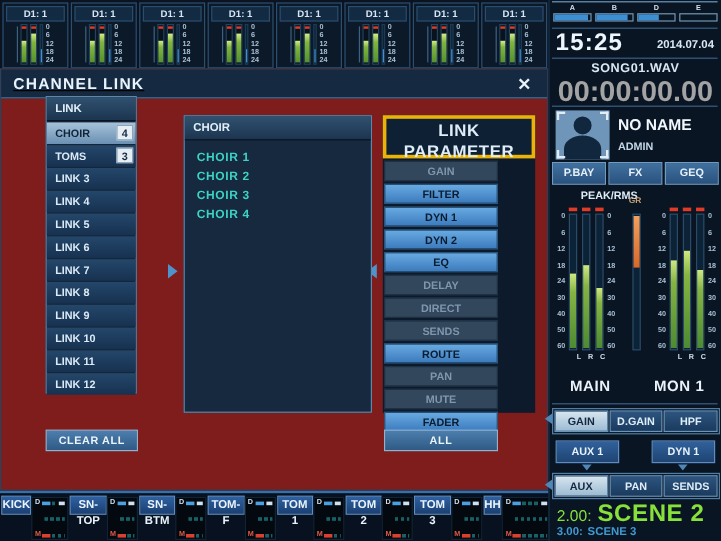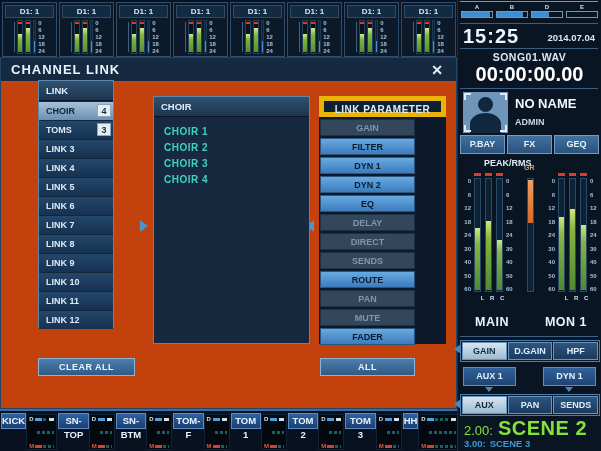--- a/index.html
+++ b/index.html
@@ -13,39 +13,39 @@
   .ch-meter { display:flex; justify-content:center; gap:2px; margin-top:2px; height:34px; }
   .bracket { width:1px; height:30px; margin-top:2px; background:#3f617f; }
   .vbar { width:6px; height:34px; background:#07131f; border:1px solid #23425d; position:relative; }
   .vbar .clip { position:absolute; top:1px; left:0; right:0; height:2px; background:#e23b25; }
   .vbar .fill { position:absolute; bottom:1px; left:0; right:0; background:linear-gradient(#d6ec8a,#7fb43f 30%,#55912f); }
   .thinbar { width:3px; height:34px; background:#0a2336; border:1px solid #1d3a54; position:relative; }
   .thinbar .tfill { position:absolute; bottom:1px; left:0; right:0; height:35%; background:#3f8fd6; }
   .scale-col { display:flex; flex-direction:column; justify-content:space-between; font-size:6px; font-weight:bold; color:#a9c0d4; line-height:1; height:34px; }
 
   
-  .dialog { position:absolute; left:0; top:57px; width:457px; height:352px; background:#c2410c; border:1px solid #24455f; }
+  .dialog { position:absolute; left:0; top:57px; width:457px; height:352px; background:#7f1d1d; border:1px solid #24455f;text-decoration:underline; }
   .dlg-title { height:24px; background:#152a41; border-bottom:1px solid #446e96; color:#e9f3fb; font-size:13px; font-weight:bold; letter-spacing:1px; line-height:24px; padding-left:10px; }
   .dlg-close { position:absolute; right:10px; top:3px; width:18px; height:18px; color:#e9f3fb; font-size:14px; font-weight:bold; text-align:center; line-height:18px; cursor:pointer; }
   .list-box { position:absolute; border:1px solid #5d87ac; background:#142639; }
   #link-list { left:37px; top:22px; width:76px; height:248px; }
   #member-list { left:152px; top:38px; width:157px; height:248px; background:#16293e; }
   #param-list { left:318px; top:38px; width:127px; height:248px; background:#0d1a2b; border:none; }
   .list-head { height:20px; background:linear-gradient(#30516f,#1c3550); border-bottom:1px solid #0a1422; color:#e2eef8; font-weight:bold; font-size:9.5px; line-height:20px; padding-left:7px; }
   .link-item { height:18px; margin-top:1px; background:linear-gradient(#24476a,#173150); color:#dcebf7; font-size:9px; font-weight:bold; line-height:18px; padding-left:7px; position:relative; }
   .link-item.selected { background:linear-gradient(#a6c2da,#6b90b2); color:#10243a; }
   .badge { position:absolute; right:2px; top:2px; width:14px; height:13px; background:#e6edf3; color:#16293e; font-size:9px; font-weight:bold; text-align:center; line-height:13px; border:1px solid #8aa5bc; }
   .member-body { padding:7px 0 0 10px; }
   .member-item { font-size:10px; font-weight:bold; color:#3cd3c5; line-height:16px; letter-spacing:0.5px; }
-  .param-head { height:21px; border:5px solid #eab308; background:#0e2134; color:#dfedf8; font-size:10px; font-weight:bold; text-align:center; line-height:18px; letter-spacing:0.5px; }
+  .param-head { height:36px; border:3px solid #eab308; background:#0e2134; color:#dfedf8; font-size:14px; font-weight:bold; text-align:center; line-height:18px; letter-spacing:0.5px; }
   .param-btn { width:95px; height:17px; margin:2px 0 0 1px; font-size:9px; font-weight:bold; text-align:center; line-height:16px; }
   .param-btn.active { background:linear-gradient(#68aae2,#3c7bbd); color:#0a1c30; border:1px solid #2a567e; }
   .param-btn.dim { background:#32465c; color:#7f97ac; border:1px solid #1d3144; }
   .big-btn { position:absolute; background:linear-gradient(#4d7ead,#2f5a85); border:1px solid #8db2d2; color:#eaf4fb; font-size:9px; font-weight:bold; text-align:center; line-height:16px; letter-spacing:0.5px; cursor:pointer; }
-  #clear-all { left:37px; top:300px; width:97px; height:18px; }
+  #clear-all { left:37px; top:300px; width:77px; height:18px; }
   #all-btn { left:319px; top:300px; width:95px; height:18px; }
   .tri-r { position:absolute; left:139px; top:162px; width:0; height:0; border-left:8px solid #4f93cc; border-top:6px solid transparent; border-bottom:6px solid transparent; }
   .tri-l { position:absolute; left:305px; top:162px; width:0; height:0; border-right:8px solid #4f93cc; border-top:6px solid transparent; border-bottom:6px solid transparent; }
 
   
   .bottom-strip { position:absolute; left:0; top:409px; width:460px; height:42px; border-top:2px solid #3a6ea8; display:flex; gap:1px; padding:2px 1px 1px 1px; background:#081120; }
   .bch { flex:1; display:flex; flex-direction:row; }
   .bch-head { height:16px; background:linear-gradient(#2e61a2,#1b3f72); border:1px solid #5d8cc0; color:#eaf3fc; font-size:9.5px; font-weight:bold; text-align:center; line-height:14px; }
   .bch-meter { flex:1; margin-top:1px; background:#04090f; border:1px solid #122335; padding:2px 2px 1px 2px; display:flex; flex-direction:column; justify-content:space-between; }
   .bm-row { display:flex; align-items:center; gap:1px; height:4px; }
@@ -61,21 +61,21 @@
   .sep { position:absolute; left:2px; right:3px; height:1px; background:#3b5f84; }
   .rp-topline { position:absolute; left:2px; right:3px; top:1px; height:1px; background:#6b9abf; }
   .slots { position:absolute; left:3px; right:3px; top:4px; height:17px; display:flex; gap:3px; }
   .slot { flex:1; }
   .slot-lab { font-size:6px; font-weight:bold; color:#d2e2ee; text-align:center; height:7px; line-height:7px; }
   .slot-bar { height:7px; border:1px solid #7396b2; background:#081624; }
   .slot-fill { height:100%; background:#3e8ed2; }
   .clock { position:absolute; left:5px; top:25px; font-size:20px; font-weight:bold; color:#eef6fd; letter-spacing:1px; }
   .date { position:absolute; right:6px; top:32px; font-size:9.5px; font-weight:bold; color:#d9e8f4; }
   .song { position:absolute; left:0; right:0; top:51px; text-align:center; font-size:10.5px; font-weight:bold; color:#d9e8f4; letter-spacing:0.5px; }
-  .timecode { position:absolute; left:0; right:0; top:63px; text-align:center; font-size:20px; font-weight:bold; color:#ffffff; }
+  .timecode { position:absolute; left:0; right:0; top:63px; text-align:center; font-size:24px; font-weight:bold; color:#a3a3a3; }
   .avatar { position:absolute; left:5px; top:92px; width:45px; height:41px; background:#6f96b9; overflow:hidden; }
   .av-head { position:absolute; left:15px; top:5px; width:15px; height:15px; border-radius:50%; background:#10273d; }
   .av-body { position:absolute; left:7px; top:21px; width:31px; height:22px; border-radius:50% 50% 0 0; background:#10273d; }
   .cnr { position:absolute; width:7px; height:7px; }
   .cnr.tl { left:1px; top:1px; border-top:2px solid #e2ecf4; border-left:2px solid #e2ecf4; }
   .cnr.tr { right:1px; top:1px; border-top:2px solid #e2ecf4; border-right:2px solid #e2ecf4; }
   .cnr.bl { left:1px; bottom:1px; border-bottom:2px solid #e2ecf4; border-left:2px solid #e2ecf4; }
   .cnr.br { right:1px; bottom:1px; border-bottom:2px solid #e2ecf4; border-right:2px solid #e2ecf4; }
   .user-name { position:absolute; left:57px; top:96px; font-size:13px; font-weight:bold; color:#f0f7fd; }
   .user-role { position:absolute; left:57px; top:117px; font-size:9px; font-weight:bold; color:#c3d7e7; }

